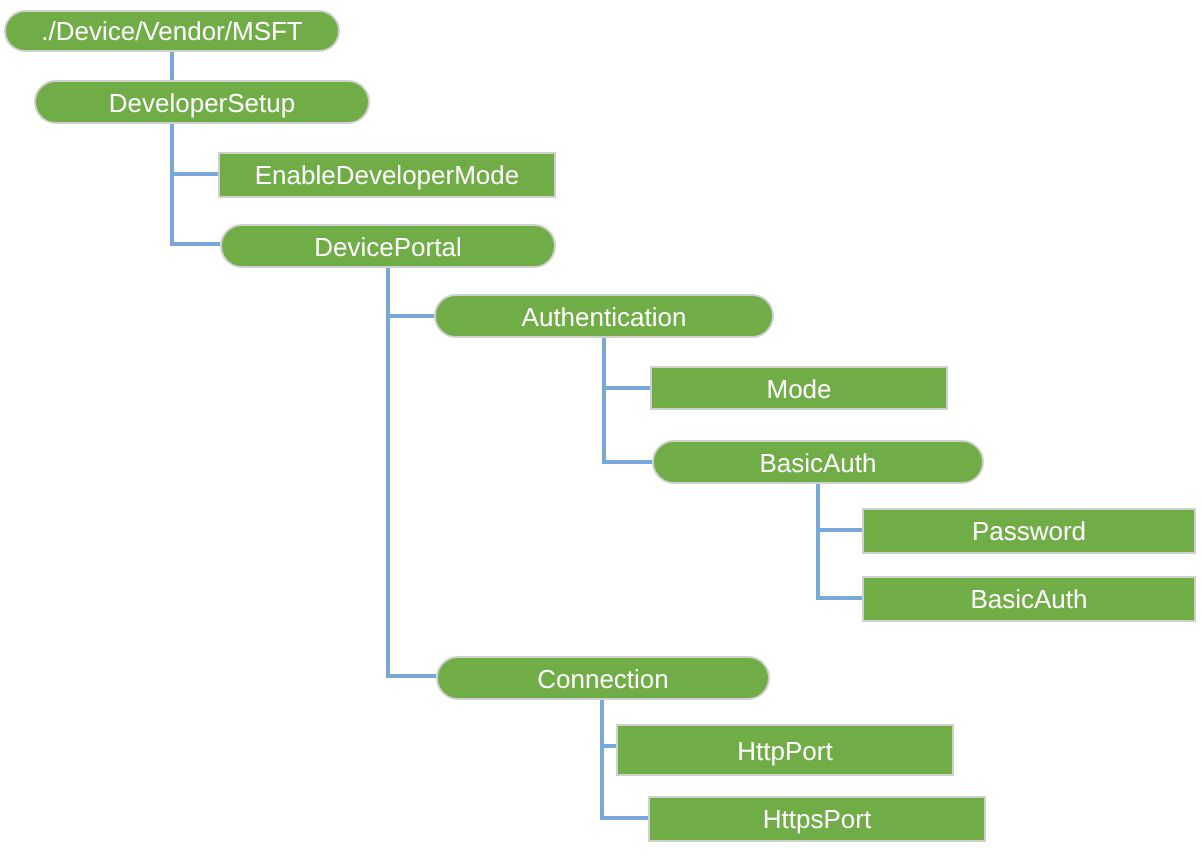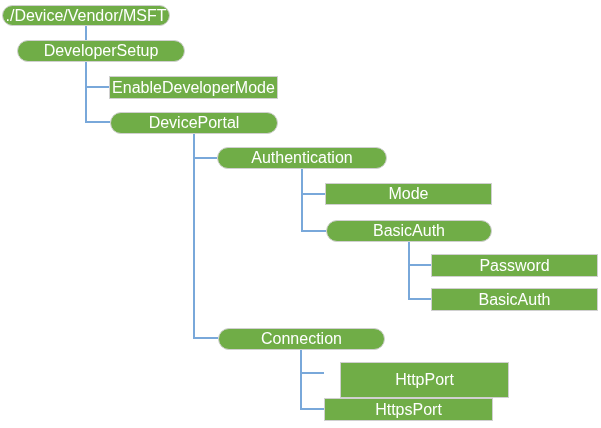--- a/index.html
+++ b/index.html
@@ -13,44 +13,44 @@
   }
   .node {
     position: absolute;
     box-sizing: border-box;
     display: flex;
     align-items: center;
     justify-content: center;
     background: var(--node-fill, #70AD47);
     color: var(--node-text, #ffffff);
     border: 1px solid var(--node-border, #D0D0D0);
-    font-size: 16px;
+    font-size: 13px;
     line-height: 1;
     white-space: nowrap;
     user-select: none;
   }
   .pill { border-radius: 12px; }
   .rect { border-radius: 0; }
   .conn {
     position: absolute;
     background: var(--connector, #79A8DA);
   }
 
   
   #n-root        { left: 2px;   top: 5px;   width: 168px; height: 21px; }
   #n-devsetup    { left: 17px;   top: 40px;  width: 168px; height: 22px; }
   #n-enabledev   { left: 109px; top: 76px;  width: 169px; height: 23px; }
   #n-devportal   { left: 110px; top: 112px; width: 168px; height: 22px; }
   #n-auth        { left: 217px; top: 147px; width: 170px; height: 22px; }
-  #n-mode        { left: 325px; top: 183px; width: 167px; height: 22px; }
+  #n-mode        { left: 325px; top: 183px; width: 149px; height: 22px; }
   #n-basicauth   { left: 326px; top: 220px; width: 166px; height: 22px; }
   #n-username    { left: 431px; top: 254px; width: 167px; height: 23px; }
   #n-password    { left: 431px; top: 288px; width: 167px; height: 23px; }
   #n-connection  { left: 218px; top: 328px; width: 167px; height: 22px; }
-  #n-httpport    { left: 340px; top: 362px; width: 169px; height: 36px; }
+  #n-httpport    { left: 308px; top: 362px; width: 169px; height: 26px; }
   #n-httpsport   { left: 324px; top: 398px; width: 169px; height: 23px; }
 
   
   #c-root-v      { left: 85px;  top: 26px;  width: 2px;  height: 14px; }
   #c-ds-v        { left: 85px;  top: 62px;  width: 2px;  height: 61px; }
   #c-ds-edm-h    { left: 85px;  top: 86px;  width: 24px; height: 2px; }
   #c-ds-dp-h     { left: 85px;  top: 121px; width: 25px; height: 2px; }
   #c-dp-v        { left: 193px; top: 134px; width: 2px;  height: 205px; }
   #c-dp-auth-h   { left: 193px; top: 157px; width: 24px; height: 2px; }
   #c-dp-conn-h   { left: 193px; top: 337px; width: 25px; height: 2px; }

